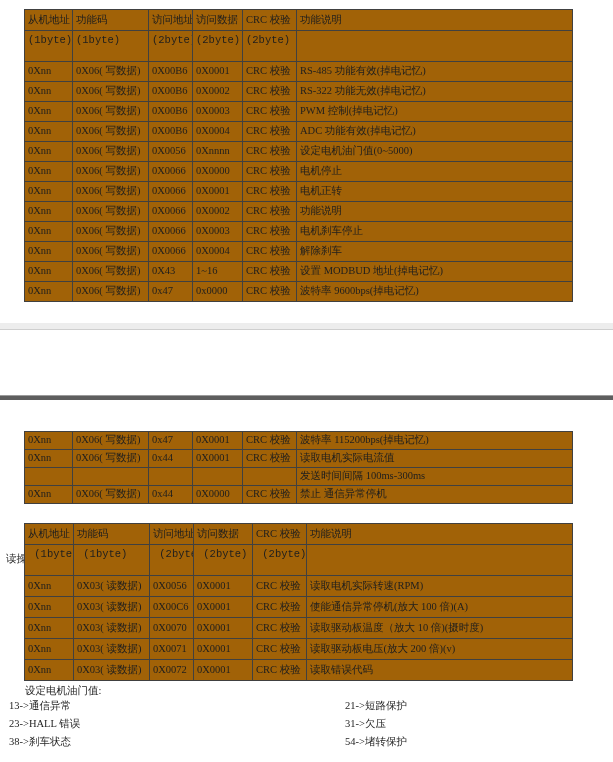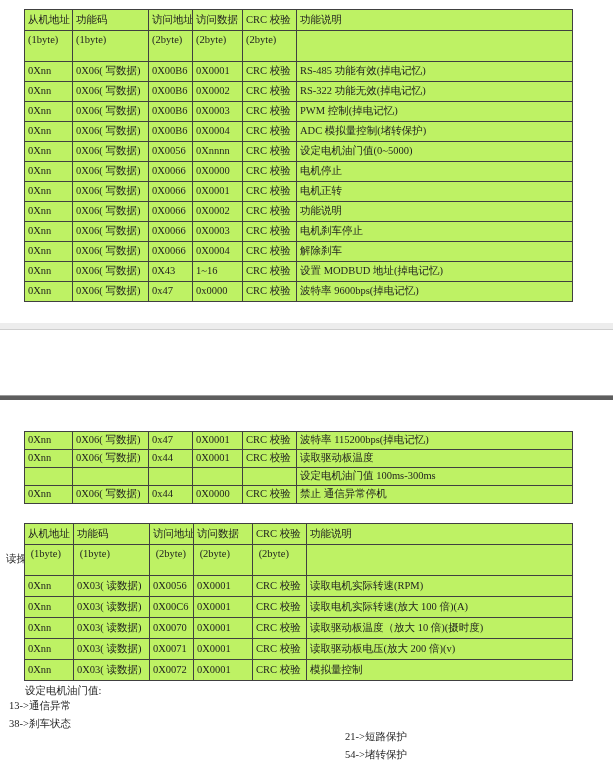--- a/index.html
+++ b/index.html
@@ -7,53 +7,53 @@
     width:613px;height:762px;position:relative;overflow:hidden;
     background:#ffffff;
     font-family:"Liberation Serif","DejaVu Serif",serif;
     color:var(--text,#1e1e1e);
     font-size:10.5px;
   }
   .abs{position:absolute;}
   table.t{
     border-collapse:collapse;table-layout:fixed;
     position:absolute;
-    background:#bef264;
+    background:#a16207;
   }
   table.t td{
     border:1px solid var(--border,#404040);
     padding:0 2px 0 3px;
     vertical-align:middle;
     white-space:pre;
     overflow:hidden;
     height:19px;
     font-size:10.5px;
     line-height:1.15;
   }
   table.t tr.head1 td{height:20px;}
-  table.t tr.head2 td{height:27px;vertical-align:top;padding-top:3px;}
+  table.t tr.head2 td{height:27px;vertical-align:top;padding-top:3px;font-family:Liberation Mono, monospace;}
   table.t2 td{height:17px;}
   table.t3 td{height:20px;}
   .band-light{
     left:0;top:323px;width:613px;height:6px;
     background:var(--band-light,#ededed);
     border-bottom:1px solid #cfcfcf;
   }
   .band-dark{
     left:0;top:395px;width:613px;height:4px;
     background:var(--band-dark,#5e5e5e);
     border-top:1px solid #9b9b9b;
   }
   .label{white-space:pre;line-height:13px;}
   #read-label{top:522px;left:6px;margin-top:30px;}
   #err-title{top:684px;left:25px;}
   #err-lines{top:699px;left:0;width:613px;}
   .err-line{position:relative;height:18px;}
   .err-left{position:absolute;left:9px;top:0;white-space:pre;}
-  .err-right{position:absolute;left:345px;top:0;white-space:pre;margin-top:31px;}
+  .err-right{position:absolute;left:345px;top:0;white-space:pre;}
 </style>
 </head>
 <body>
 
 <table class="t t1" style="top:9px;left:24px;width:549px;">
   <colgroup>
     <col style="width:48px">
       <col style="width:76px">
       <col style="width:44px">
     <col style="width:50px">
@@ -100,21 +100,21 @@
         <td>0X0003</td>
         <td>CRC 校验</td>
         <td>PWM 控制(掉电记忆)</td>
       </tr>
       <tr>
         <td>0Xnn</td>
         <td>0X06( 写数据)</td>
         <td>0X00B6</td>
         <td>0X0004</td>
         <td>CRC 校验</td>
-        <td>ADC 模拟量控制(堵转保护)</td>
+        <td>ADC 功能有效(掉电记忆)</td>
       </tr>
       <tr>
         <td>0Xnn</td>
         <td>0X06( 写数据)</td>
         <td>0X0056</td>
         <td>0Xnnnn</td>
         <td>CRC 校验</td>
         <td>设定电机油门值(0~5000)</td>
       </tr>
       <tr>
@@ -196,29 +196,29 @@
         <td>0X0001</td>
         <td>CRC 校验</td>
         <td>波特率 115200bps(掉电记忆)</td>
       </tr>
       <tr>
         <td>0Xnn</td>
         <td>0X06( 写数据)</td>
         <td>0x44</td>
         <td>0X0001</td>
         <td>CRC 校验</td>
-        <td>读取驱动板温度</td>
-      </tr>
-      <tr>
-        <td></td>
-        <td></td>
-        <td></td>
-        <td></td>
-        <td></td>
-        <td>设定电机油门值 100ms-300ms</td>
+        <td>读取电机实际电流值</td>
+      </tr>
+      <tr>
+        <td></td>
+        <td></td>
+        <td></td>
+        <td></td>
+        <td></td>
+        <td>发送时间间隔 100ms-300ms</td>
       </tr>
       <tr>
         <td>0Xnn</td>
         <td>0X06( 写数据)</td>
         <td>0x44</td>
         <td>0X0000</td>
         <td>CRC 校验</td>
         <td>禁止 通信异常停机</td>
       </tr>
     </tbody>
@@ -259,21 +259,21 @@
         <td>0X0001</td>
         <td>CRC 校验</td>
         <td>读取电机实际转速(RPM)</td>
       </tr>
       <tr>
         <td>0Xnn</td>
         <td>0X03( 读数据)</td>
         <td>0X00C6</td>
         <td>0X0001</td>
         <td>CRC 校验</td>
-        <td>读取电机实际转速(放大 100 倍)(A)</td>
+        <td>使能通信异常停机(放大 100 倍)(A)</td>
       </tr>
       <tr>
         <td>0Xnn</td>
         <td>0X03( 读数据)</td>
         <td>0X0070</td>
         <td>0X0001</td>
         <td>CRC 校验</td>
         <td>读取驱动板温度（放大 10 倍)(摄时度)</td>
       </tr>
       <tr>
@@ -283,28 +283,32 @@
         <td>0X0001</td>
         <td>CRC 校验</td>
         <td>读取驱动板电压(放大 200 倍)(v)</td>
       </tr>
       <tr>
         <td>0Xnn</td>
         <td>0X03( 读数据)</td>
         <td>0X0072</td>
         <td>0X0001</td>
         <td>CRC 校验</td>
-        <td>模拟量控制</td>
+        <td>读取错误代码</td>
       </tr>
     </tbody>
 </table>
 
 <div id="err-title" class="abs label">设定电机油门值:</div>
 <div id="err-lines" class="abs">
     <div class="err-line">
       <span class="err-left">13-&gt;通信异常</span>
       <span class="err-right">21-&gt;短路保护</span>
     </div>
     <div class="err-line">
+      <span class="err-left">23-&gt;HALL 错误</span>
+      <span class="err-right">31-&gt;欠压</span>
+    </div>
+    <div class="err-line">
       <span class="err-left">38-&gt;刹车状态</span>
       <span class="err-right">54-&gt;堵转保护</span>
     </div>
   </div>
 
 </body></html>

